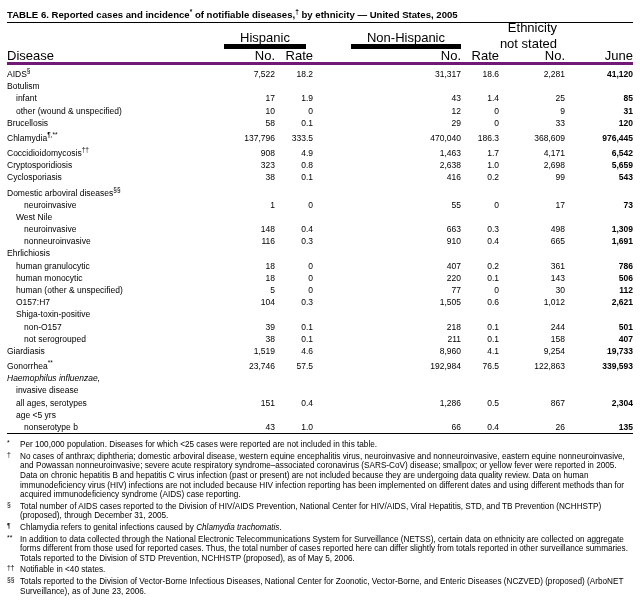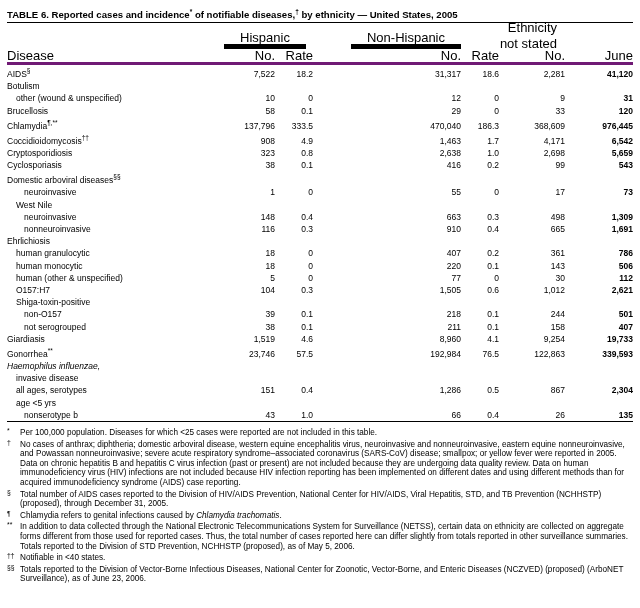--- a/index.html
+++ b/index.html
@@ -115,20 +115,29 @@
         <tr>
           <td class="disease ind0"><span>Botulism</span></td>
           <td class="num"></td>
           <td class="num"></td>
           <td class="num"></td>
           <td class="num"></td>
           <td class="num"></td>
           <td class="num total"></td>
         </tr>
         <tr>
+          <td class="disease ind1"><span>infant</span></td>
+          <td class="num">17</td>
+          <td class="num">1.9</td>
+          <td class="num">43</td>
+          <td class="num">1.4</td>
+          <td class="num">25</td>
+          <td class="num total">85</td>
+        </tr>
+        <tr>
           <td class="disease ind1"><span>other (wound &amp; unspecified)</span></td>
           <td class="num">10</td>
           <td class="num">0</td>
           <td class="num">12</td>
           <td class="num">0</td>
           <td class="num">9</td>
           <td class="num total">31</td>
         </tr>
         <tr>
           <td class="disease ind0"><span>Brucellosis</span></td>

